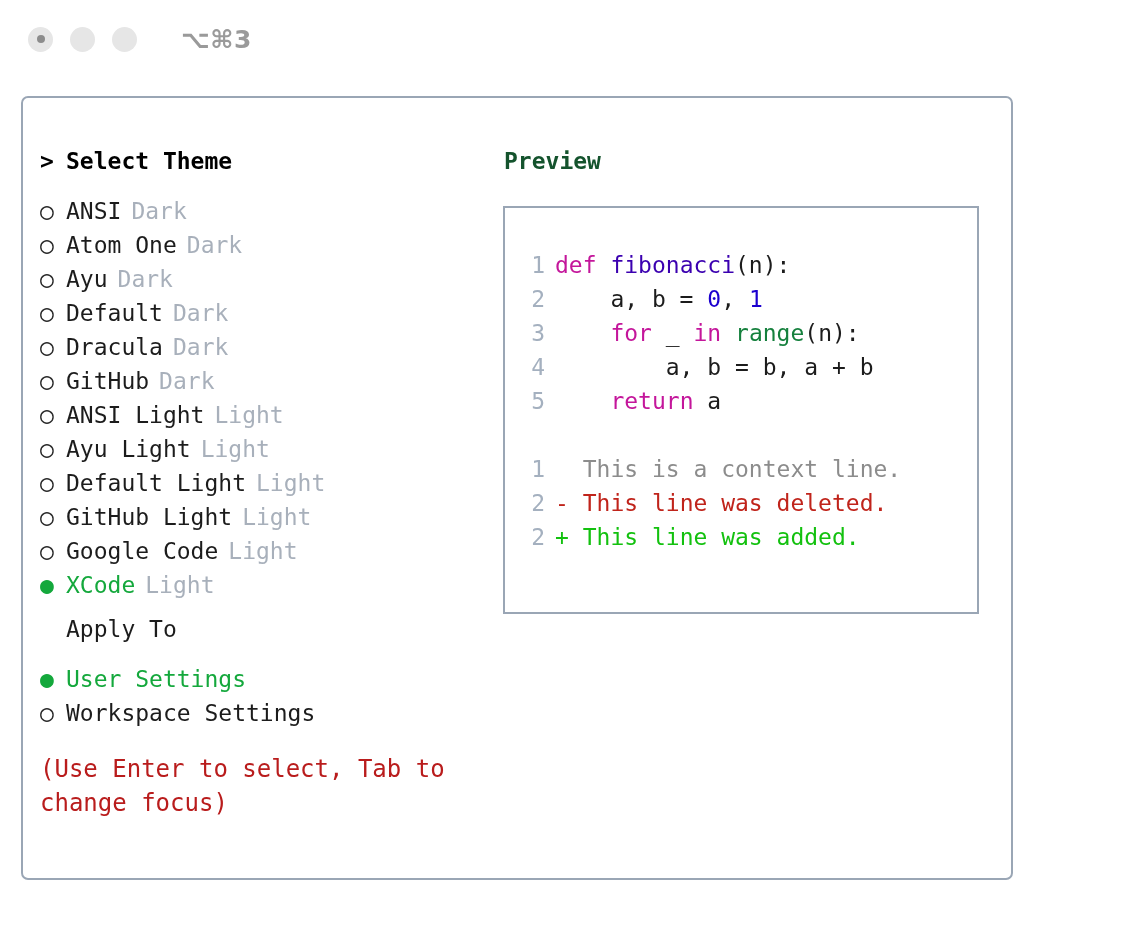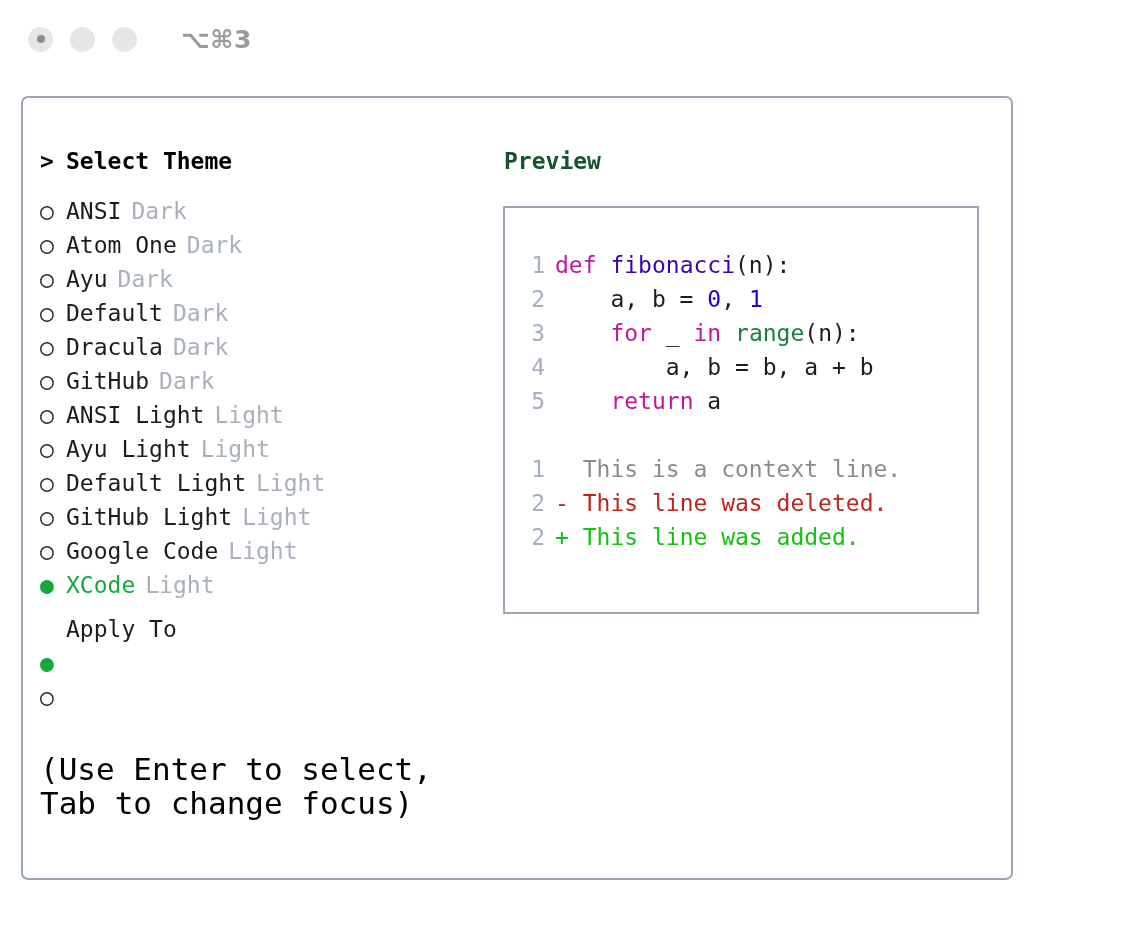--- a/index.html
+++ b/index.html
@@ -124,22 +124,22 @@
   .group-title {
     color: #1c1c1c;
     font-weight: normal;
   }
 
   .spacer-sm { height: 26px; }
   .spacer-md { height: 34px; }
 
   .hint {
     margin-top: 4px;
-    color: #000000;
-    font-size: 31px;
+    color: #b91c1c;
+    font-size: 24px;
     line-height: 34px;
     width: 420px;
   }
 
   
   .right-col {
     position: absolute;
     left: 480px;
     top: 46px;
     width: 490px;
@@ -228,22 +228,22 @@
             <div class="row"><span class="bullet sel">●</span><span class="label-name selected">XCode</span><span class="label-variant">Light</span></div>
           </div>
 
         <div class="spacer-sm"></div>
 
         <div class="row">
           <span class="bullet none">○</span><span class="group-title">Apply To</span>
         </div>
 
         <div id="apply-items">
-            <div class="row"><span class="bullet sel">●</span></div>
-            <div class="row"><span class="bullet unsel">○</span></div>
+            <div class="row"><span class="bullet sel">●</span><span class="label-name selected">User Settings</span></div>
+            <div class="row"><span class="bullet unsel">○</span><span class="label-name">Workspace Settings</span></div>
           </div>
 
         <div class="spacer-md"></div>
 
         <div class="hint">(Use Enter to select, Tab to change focus)</div>
       </div>
 
       <div class="right-col">
         <div class="preview-title">Preview</div>
         <div class="preview-box">

